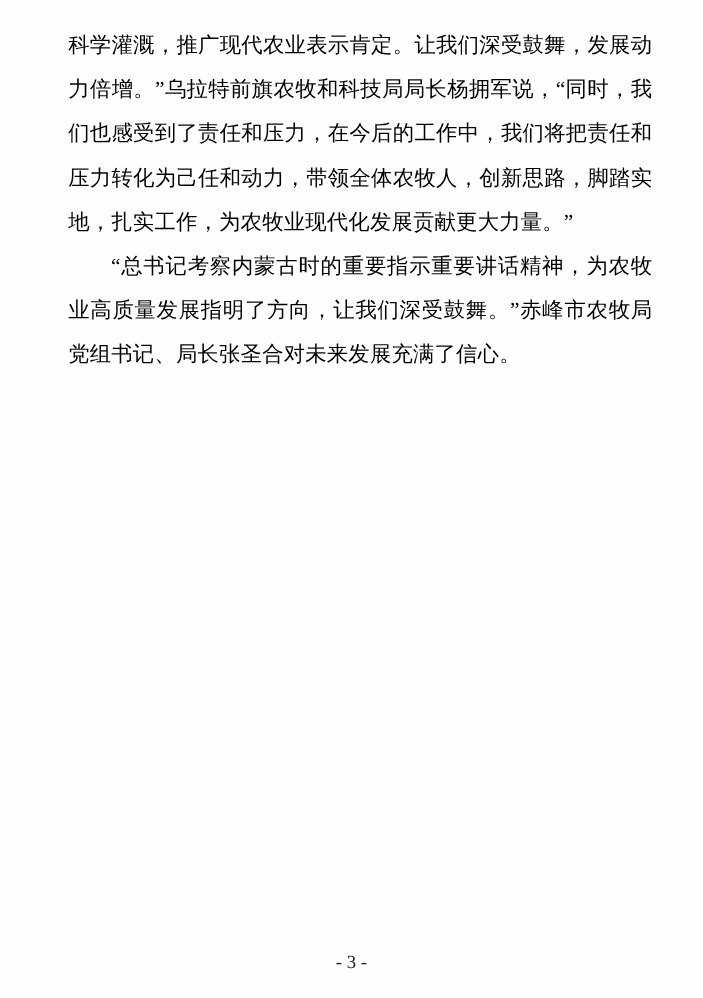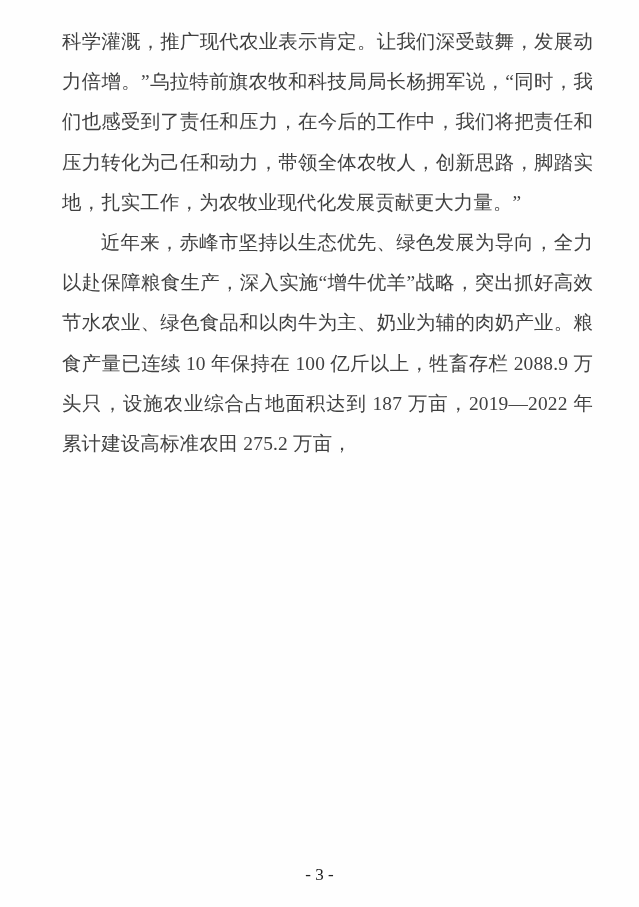--- a/index.html
+++ b/index.html
@@ -22,21 +22,21 @@
     padding: 22px 46px 0 62px;
     position: relative;
     background: #fefefe;
   }
   .doc-body {
     font-size: 19.4px;
     line-height: 40.2px;
     text-align: justify;
     text-justify: inter-ideograph;
     letter-spacing: 0.2px;
-    color: #404040;
+    color: #000000;
   }
   .para {
     margin: 0;
     text-indent: 2em;
     white-space: normal;
   }
   .para.noindent {
     text-indent: 0;
   }
   .page-number {
@@ -49,16 +49,16 @@
     color: #222;
     font-family: "Liberation Serif", "DejaVu Serif", serif;
   }
 </style>
 </head>
 <body>
 
 <div class="page">
   <div class="doc-body">
     <p class="para noindent">科学灌溉，推广现代农业表示肯定。让我们深受鼓舞，发展动力倍增。”乌拉特前旗农牧和科技局局长杨拥军说，“同时，我们也感受到了责任和压力，在今后的工作中，我们将把责任和压力转化为己任和动力，带领全体农牧人，创新思路，脚踏实地，扎实工作，为农牧业现代化发展贡献更大力量。”</p>
-    <p class="para">近年来，赤峰市坚持以生态优先、绿色发展为导向，全力以赴保障粮食生产，深入实施“增牛优羊”战略，突出抓好高效节水农业、绿色食品和以肉牛为主、奶业为辅的肉奶产业。粮食产量已连续 10 年保持在 100 亿斤以上，牲畜存栏 2088.9 万头只，设施农业综合占地面积达到 187 万亩，2019—2022 年累计建设高标准农田 275.2 万亩，</p>
+    <p class="para">“总书记考察内蒙古时的重要指示重要讲话精神，为农牧业高质量发展指明了方向，让我们深受鼓舞。”赤峰市农牧局党组书记、局长张圣合对未来发展充满了信心。</p>
   </div>
   <div class="page-number">- 3 -</div>
 </div>
 
 </body></html>

